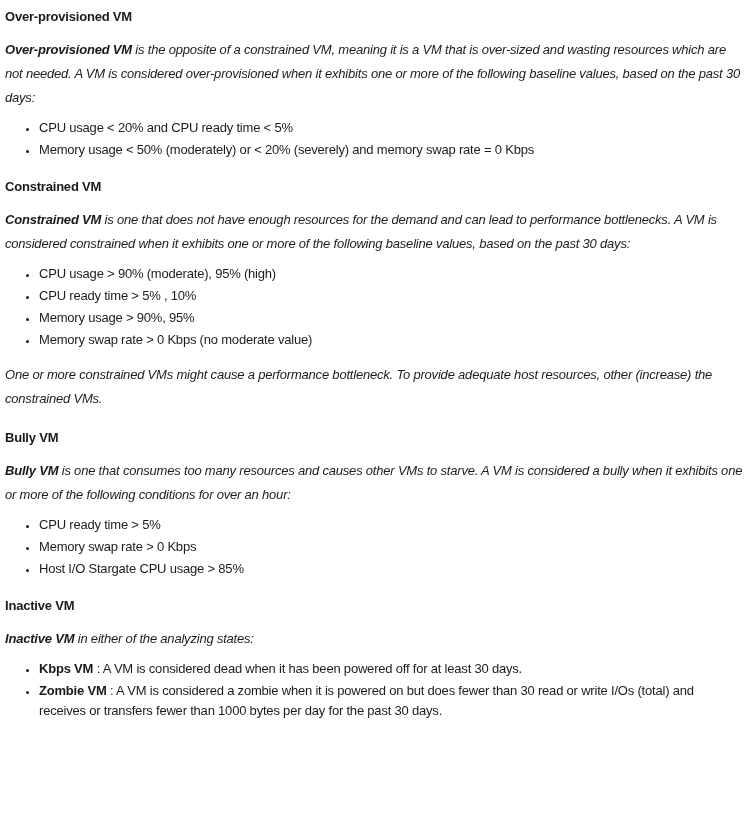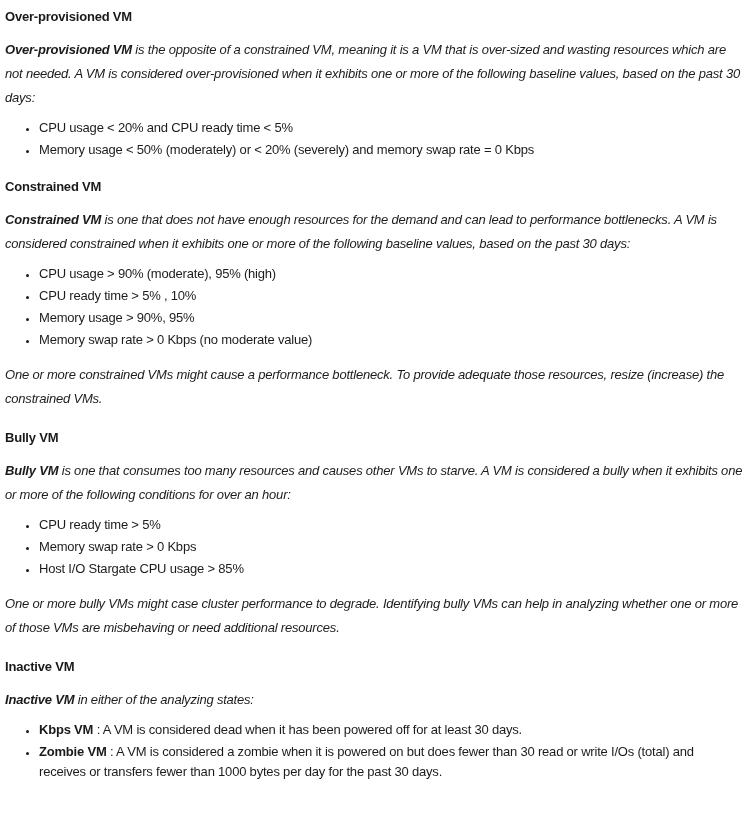--- a/index.html
+++ b/index.html
@@ -64,32 +64,31 @@
 
 <section class="doc-section">
   <h3 class="section-heading">Constrained VM</h3>
   <p class="para"><strong>Constrained VM</strong><span> is one that does not have enough resources for the demand and can lead to performance bottlenecks. A VM is considered constrained when it exhibits one or more of the following baseline values, based on the past 30 days:</span></p>
   <ul class="bullet-list">
     <li>CPU usage &gt; 90% (moderate), 95% (high)</li>
     <li>CPU ready time &gt; 5% , 10%</li>
     <li>Memory usage &gt; 90%, 95%</li>
     <li>Memory swap rate &gt; 0 Kbps (no moderate value)</li>
   </ul>
-  <p class="para">One or more constrained VMs might cause a performance bottleneck. To provide adequate those resources, resize (increase) the constrained VMs.</p>
+  <p class="para">One or more constrained VMs might cause a performance bottleneck. To provide adequate host resources, other (increase) the constrained VMs.</p>
 </section>
 
 <section class="doc-section">
   <h3 class="section-heading">Bully VM</h3>
   <p class="para"><strong>Bully VM</strong><span> is one that consumes too many resources and causes other VMs to starve. A VM is considered a bully when it exhibits one or more of the following conditions for over an hour:</span></p>
   <ul class="bullet-list">
     <li>CPU ready time &gt; 5%</li>
     <li>Memory swap rate &gt; 0 Kbps</li>
     <li>Host I/O Stargate CPU usage &gt; 85%</li>
   </ul>
-  <p class="para">One or more bully VMs might case cluster performance to degrade. Identifying bully VMs can help in analyzing whether one or more of those VMs are misbehaving or need additional resources.</p>
 </section>
 
 <section class="doc-section">
   <h3 class="section-heading">Inactive VM</h3>
   <p class="para"><strong>Inactive VM</strong><span> in either of the analyzing states:</span></p>
   <ul class="bullet-list">
     <li><strong>Kbps VM</strong><span> : A VM is considered dead when it has been powered off for at least 30 days.</span></li>
     <li><strong>Zombie VM</strong><span> : A VM is considered a zombie when it is powered on but does fewer than 30 read or write I/Os (total) and receives or transfers fewer than 1000 bytes per day for the past 30 days.</span></li>
   </ul>
 </section>

